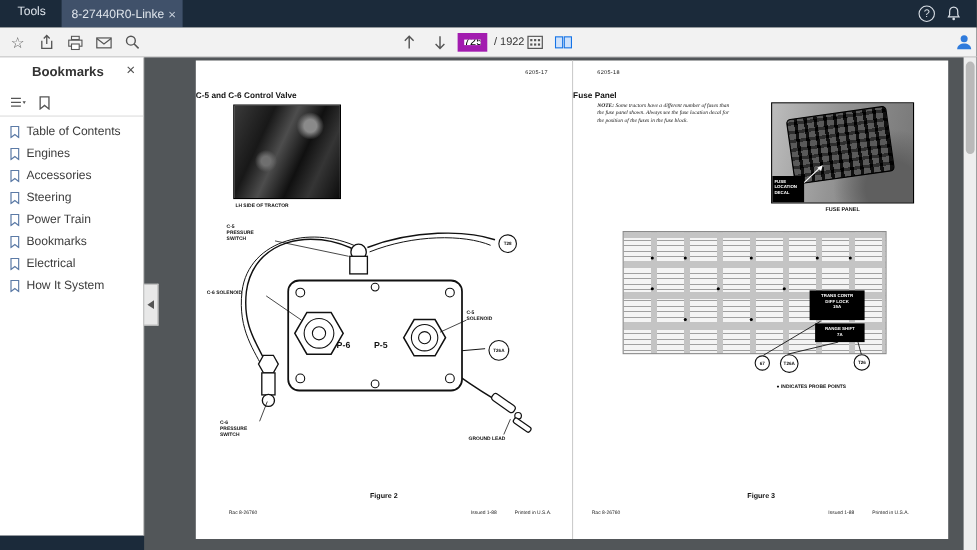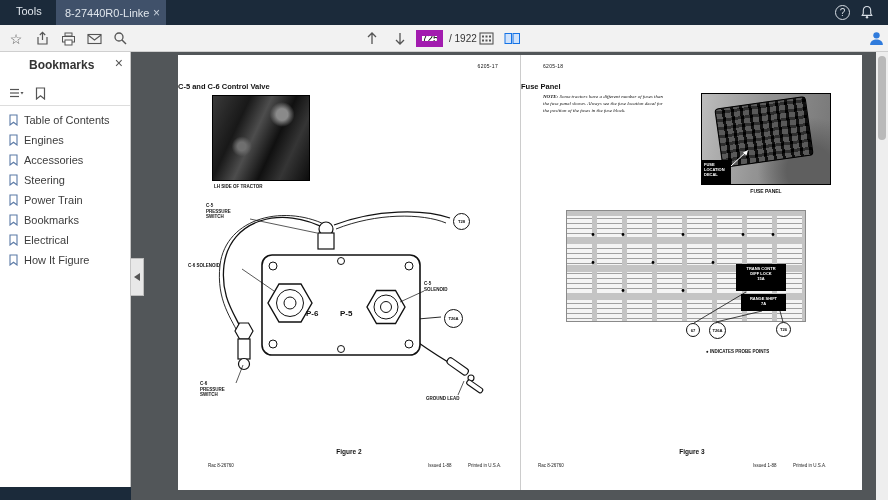--- a/index.html
+++ b/index.html
@@ -250,21 +250,21 @@
             </svg>
           </span>
           <span>Electrical</span>
         </div>
       <div class="sb-item">
           <span class="ribbon">
             <svg width="9" height="12" viewBox="0 0 9 12">
               <path d="M1 1 L8 1 L8 11 L4.5 8.2 L1 11 Z" fill="none" stroke="#5b7aa6" stroke-width="1.1"></path>
             </svg>
           </span>
-          <span>How It Figure</span>
+          <span>How It System</span>
         </div>
     </div>
   </div>
   <div class="sb-navy"></div>
   <div class="collapse-btn">
       <span class="tri-left"></span>
     </div>
 
   <div class="scrollbar">
     <div class="scroll-thumb"></div>

